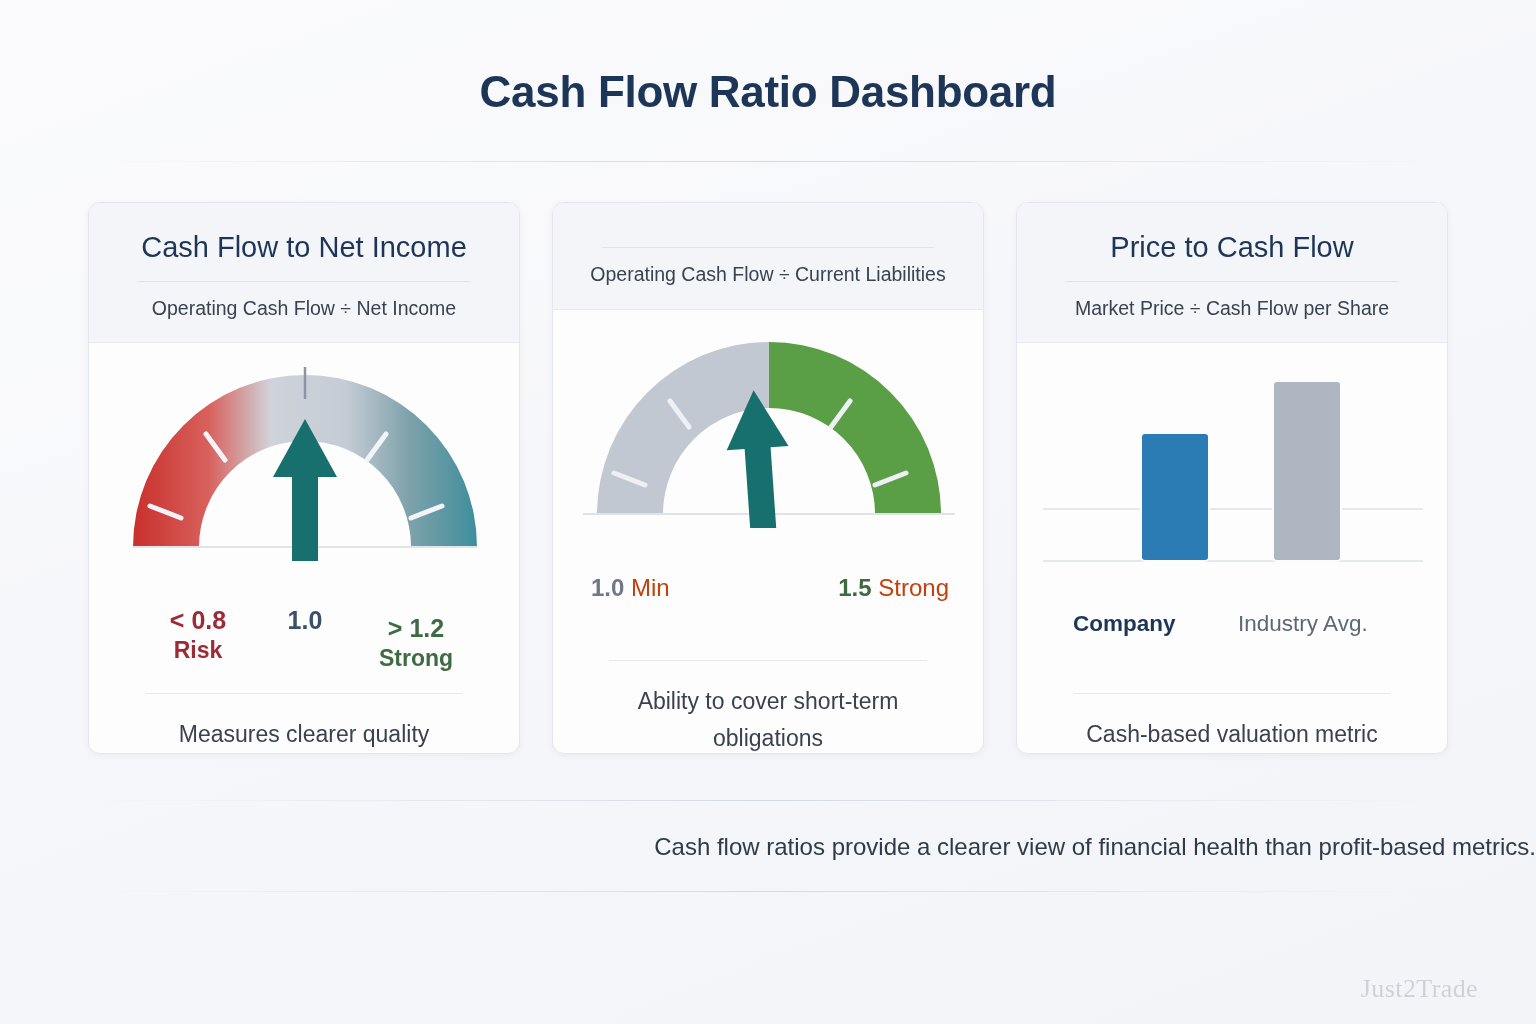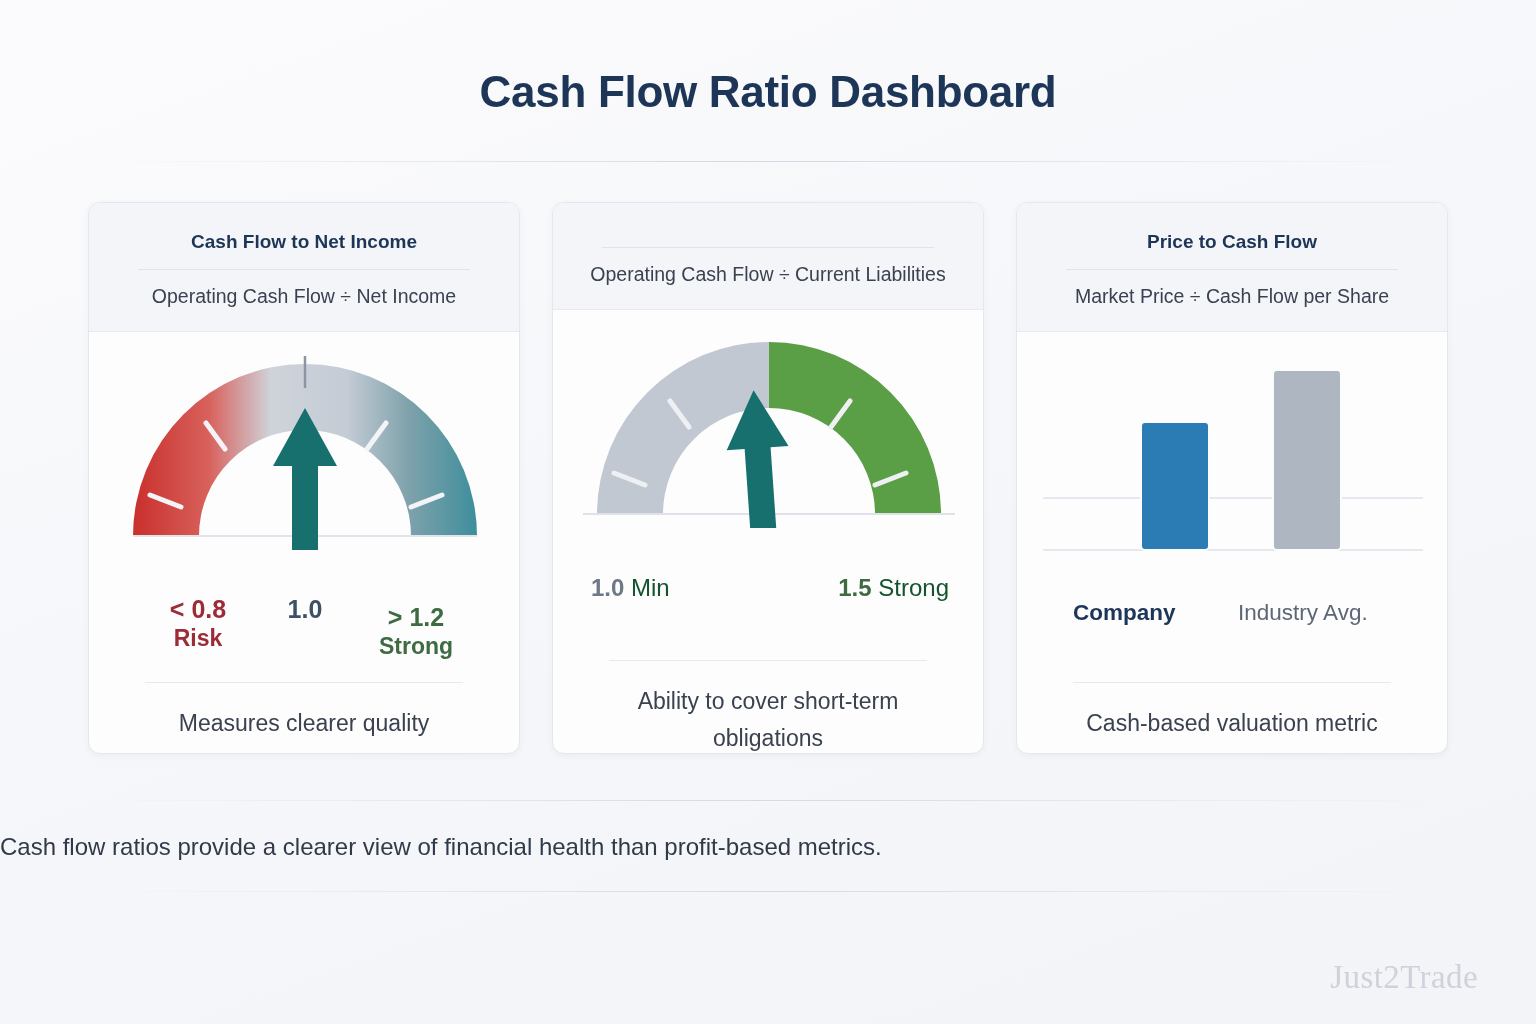--- a/index.html
+++ b/index.html
@@ -56,22 +56,22 @@
   }
 
   .card-head {
     background: #f4f5f8;
     padding: 28px 22px 22px;
     text-align: center;
     border-bottom: 1px solid #e7eaf0;
   }
 
   .card-title {
-    font-size: 19px;
-    font-weight: bold;
+    font-size: 29px;
+    font-weight: normal;
     color: #1d3658;
     line-height: 1.15;
   }
 
   .card-title.slate { color: #2f3c4c; }
 
   .head-rule {
     width: 86%;
     height: 1px;
     margin: 16px auto 15px;
@@ -112,21 +112,21 @@
   }
   .scale-num { font-size: 25px; font-weight: bold; }
   .scale-word { font-size: 23px; font-weight: bold; display: block; }
 
   .c-risk   { color: #9c2b35; }
   .c-mid    { color: #3d5166; }
   .c-strong { color: #3e6b42; }
   .c-grey   { color: #6f7887; }
 
   .scale-inline { font-size: 24px; font-weight: bold; white-space: nowrap; }
-  .scale-inline .sub { font-weight: normal; color: #14532d; }
+  .scale-inline .sub { font-weight: normal; color: #c2410c; }
 
   
   .bar-legend {
     position: relative;
     height: 88px;
     margin-top: -6px;
     text-align: center;
   }
   .bar-legend .lg {
     position: absolute;
@@ -152,38 +152,38 @@
   }
 
   
   .footer-rule-top {
     width: 1360px;
     height: 1px;
     margin: 46px auto 0;
     background: linear-gradient(to right, rgba(210,214,224,0), rgba(205,210,222,.8), rgba(210,214,224,0));
   }
   .footer-text {
-    text-align: left;
+    text-align: right;
     font-size: 24px;
     color: #303a49;
     margin-top: 32px;
   }
   .footer-rule-bottom {
     width: 1360px;
     height: 1px;
     margin: 30px auto 0;
     background: linear-gradient(to right, rgba(210,214,224,0), rgba(205,210,222,.8), rgba(210,214,224,0));
   }
 
   .watermark {
     position: absolute;
     right: 58px;
-    bottom: 28px;
+    bottom: 20px;
     font-family: "Liberation Serif", serif;
-    font-size: 33px;
+    font-size: 26px;
     color: #cfd2da;
     letter-spacing: .4px;
   }
 </style>
 </head>
 <body>
 
 <h1 class="page-title">Cash Flow Ratio Dashboard</h1>
 <div class="title-rule"></div>
 

